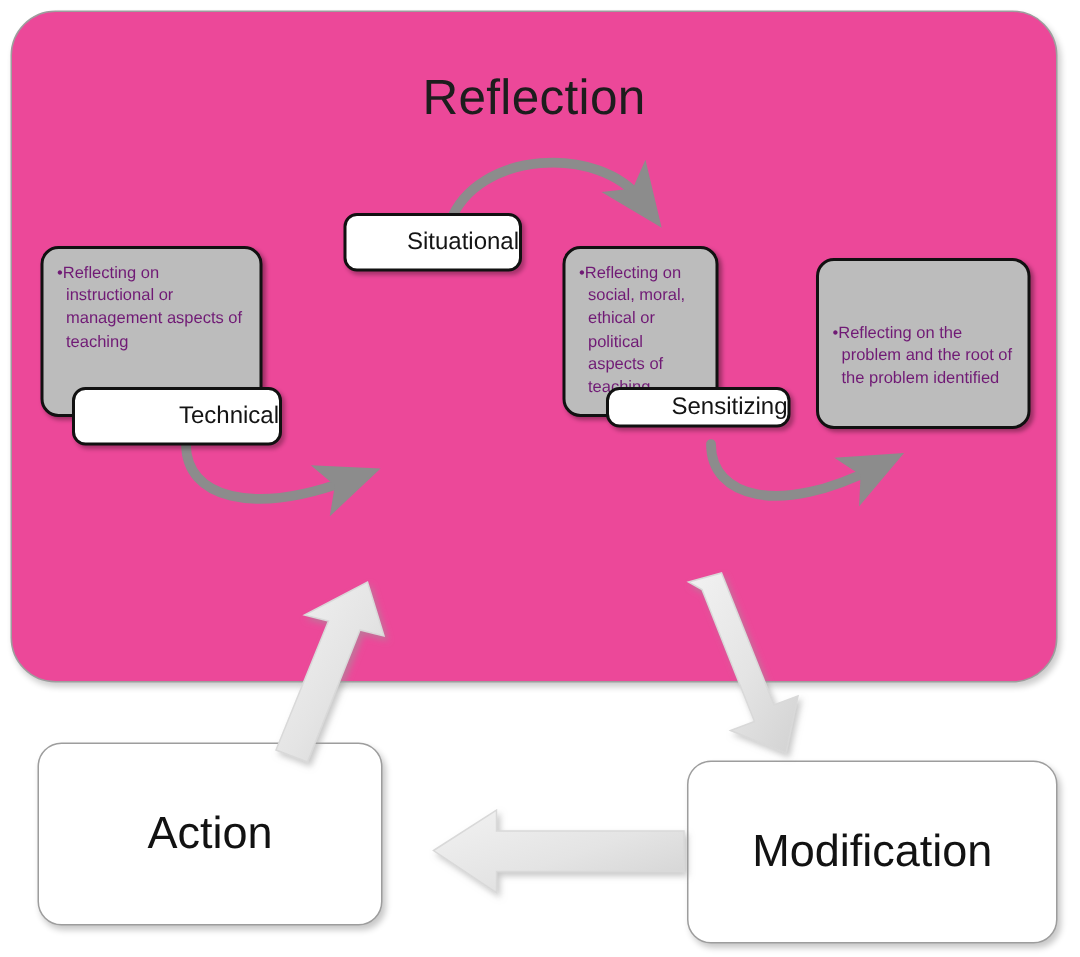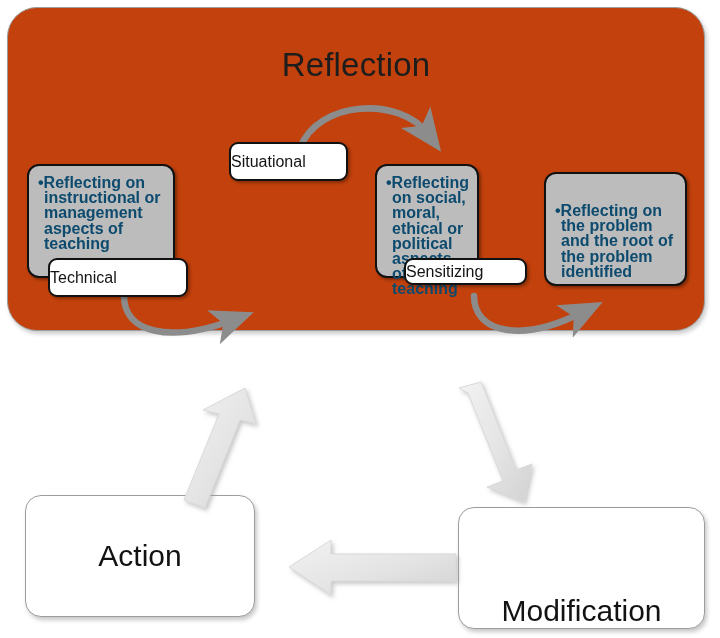--- a/index.html
+++ b/index.html
@@ -17,25 +17,25 @@
     background: #ffffff;
     overflow: hidden;
   }
 
   
   .reflection-panel {
     position: absolute;
     left: 7px;
     top: 7px;
     width: 698px;
-    height: 324px;
+    height: 448px;
     box-sizing: border-box;
     border: 1.6px solid #9d9d9d;
     border-radius: 30px;
-    background: #c2410c;
+    background: #ec4899;
     box-shadow: 2px 3px 4px rgba(0,0,0,0.20);
   }
 
   .panel-title {
     position: absolute;
     left: 0;
     top: 38px;
     width: 100%;
     text-align: center;
     font-size: 33px;
@@ -47,39 +47,39 @@
   .gray-box {
     position: absolute;
     box-sizing: border-box;
     background: #bcbcbc;
     border: 2.6px solid #111111;
     border-radius: 12px;
     padding: 9px 8px 6px 9px;
     box-shadow: 2px 2px 3px rgba(0,0,0,0.35);
   }
   .gray-box .bullet-text {
-    font-size: 16px;
+    font-size: 11px;
     line-height: 15.2px;
-    color: #0c4a6e;
-    font-weight: 700;
+    color: #701a75;
+    font-weight: 400;
     text-indent: -6px;
     padding-left: 6px;
     white-space: pre-line;
   }
 
   
   .label-box {
     position: absolute;
     box-sizing: border-box;
     background: #ffffff;
     border: 2.6px solid #111111;
     border-radius: 9px;
     display: flex;
     align-items: center;
-    justify-content: flex-start;
+    justify-content: flex-end;
     box-shadow: 2px 2px 3px rgba(0,0,0,0.30);
     z-index: 5;
   }
   .label-box span {
     font-size: 16px;
     color: #141414;
   }
 
   
   .bottom-box {
@@ -160,37 +160,37 @@
   <div class="gray-box" style="left:27px; top:164px; width:148px; height:114px;">
     <div class="bullet-text">•Reflecting on instructional or management aspects of teaching</div>
   </div>
 
 
   <div class="gray-box" style="left:375px; top:164px; width:104px; height:114px;">
     <div class="bullet-text">•Reflecting on social, moral, ethical or political aspects of teaching</div>
   </div>
 
   <div class="gray-box" style="left:544px; top:172px; width:143px; height:114px;">
-    <div class="bullet-text" style="margin-top:20px;">•Reflecting on the problem and the root of the problem identified</div>
+    <div class="bullet-text" style="margin-top:32px;">•Reflecting on the problem and the root of the problem identified</div>
   </div>
 
   <div class="label-box" style="left:48px; top:258px; width:140px; height:39px;">
     <span>Technical</span>
   </div>
 
   <div class="label-box" style="left:229px; top:142px; width:119px; height:39px;">
     <span>Situational</span>
   </div>
 
   <div class="label-box" style="left:404px; top:258px; width:123px; height:27px;">
     <span>Sensitizing</span>
   </div>
 
 
   <div class="bottom-box" style="left:25px; top:495px; width:230px; height:122px;">
     <span>Action</span>
   </div>
 
-  <div class="bottom-box" style="left:458px; top:507px; width:247px; height:122px;align-items:flex-end;">
+  <div class="bottom-box" style="left:458px; top:507px; width:247px; height:122px;">
     <span>Modification</span>
   </div>
 
 </div>
 
 </body></html>

